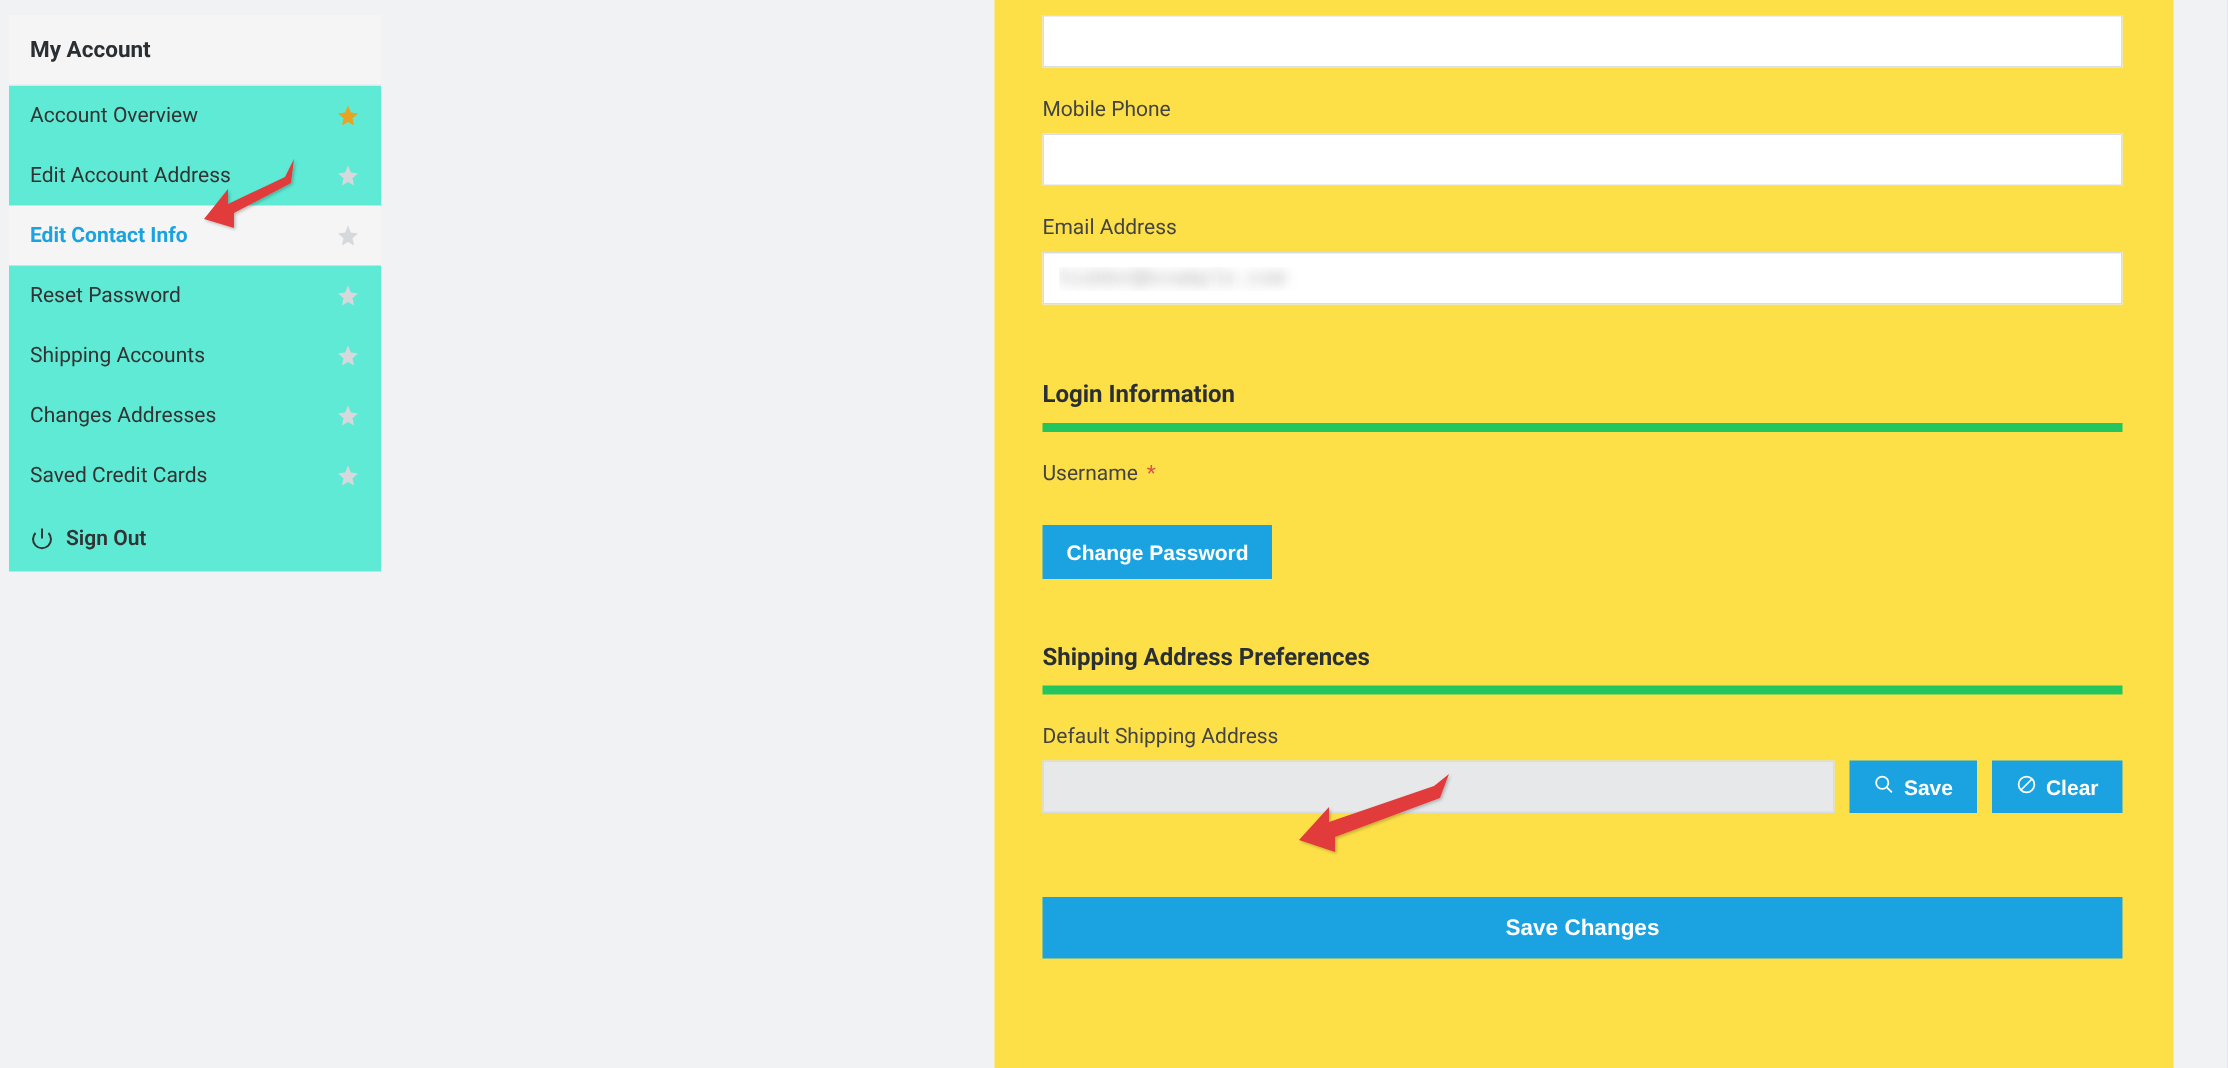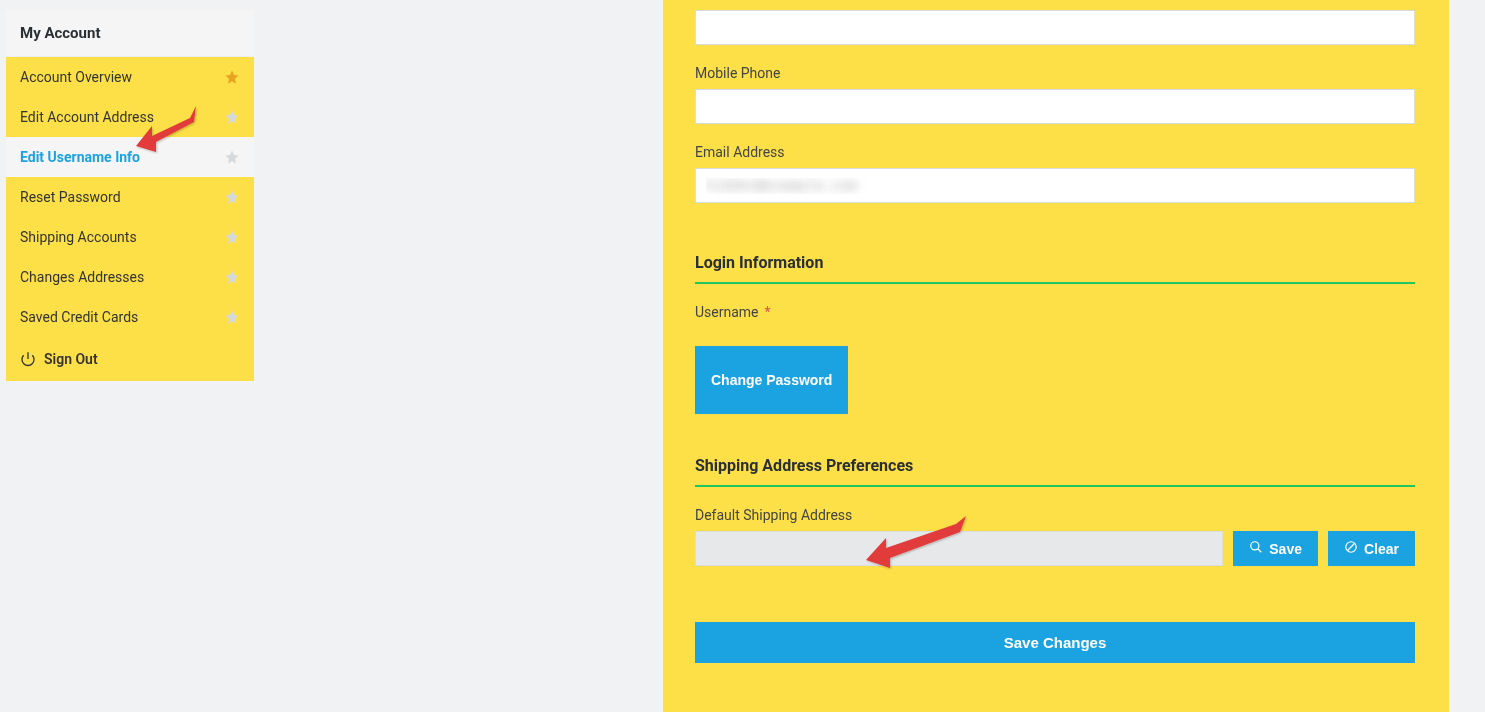--- a/index.html
+++ b/index.html
@@ -20,21 +20,21 @@
   }
 
   
   .sidebar-col {
     width: 273px;
     background: #f0f2f4;
     padding: 0 10px 0 6px;
   }
   .sidebar {
     width: 248px;
-    background: #fde047;
+    background: #5eead4;
     margin-top: 10px;
   }
   .sidebar-header {
     background: #f5f5f5;
     padding: 14px 14px;
     font-size: 15px;
     font-weight: 700;
     color: #2a2f33;
     border-bottom: 1px solid #eee;
   }
@@ -112,35 +112,35 @@
   .text-input.blur { color: transparent; text-shadow: 0 0 8px rgba(120,120,120,0.6); }
   .text-input.readonly-grey { background: #e6e8ea; }
 
   .section-title {
     font-size: 16px;
     font-weight: 700;
     color: #2a2f33;
     margin-top: 42px;
     margin-bottom: 6px;
     padding-bottom: 10px;
-    border-bottom: 2px solid #22c55e;
+    border-bottom: 6px solid #22c55e;
     width: 720px;
   }
   .section-title.first-gap { margin-top: 50px; }
 
   .btn {
     display: inline-flex;
     align-items: center;
     gap: 6px;
     background: #1ba3e1;
     color: #fff;
     font-weight: 700;
     font-size: 14px;
     border: none;
-    padding: 26px 16px;
+    padding: 10px 16px;
     cursor: pointer;
   }
   .btn svg { width:14px; height:14px; stroke:#fff; stroke-width:2; fill:none; }
 
   .ship-row {
     display: flex;
     gap: 10px;
     align-items: stretch;
     width: 720px;
   }
@@ -192,21 +192,21 @@
       </div>
       <div class="sidebar-item">
         <span class="label">Edit Account Address</span>
         <span class="star-icon">
             <svg viewBox="0 0 24 24">
               <path class="empty" d="M12 2l2.9 6.9L22 9.9l-5.5 4.9L18 22l-6-3.6L6 22l1.5-7.2L2 9.9l7.1-1z"></path>
             </svg>
           </span>
       </div>
       <div class="sidebar-item active">
-        <span class="label">Edit Username Info</span>
+        <span class="label">Edit Contact Info</span>
         <span class="star-icon">
             <svg viewBox="0 0 24 24">
               <path class="empty" d="M12 2l2.9 6.9L22 9.9l-5.5 4.9L18 22l-6-3.6L6 22l1.5-7.2L2 9.9l7.1-1z"></path>
             </svg>
           </span>
       </div>
       <div class="sidebar-item">
         <span class="label">Reset Password</span>
         <span class="star-icon">
             <svg viewBox="0 0 24 24">

